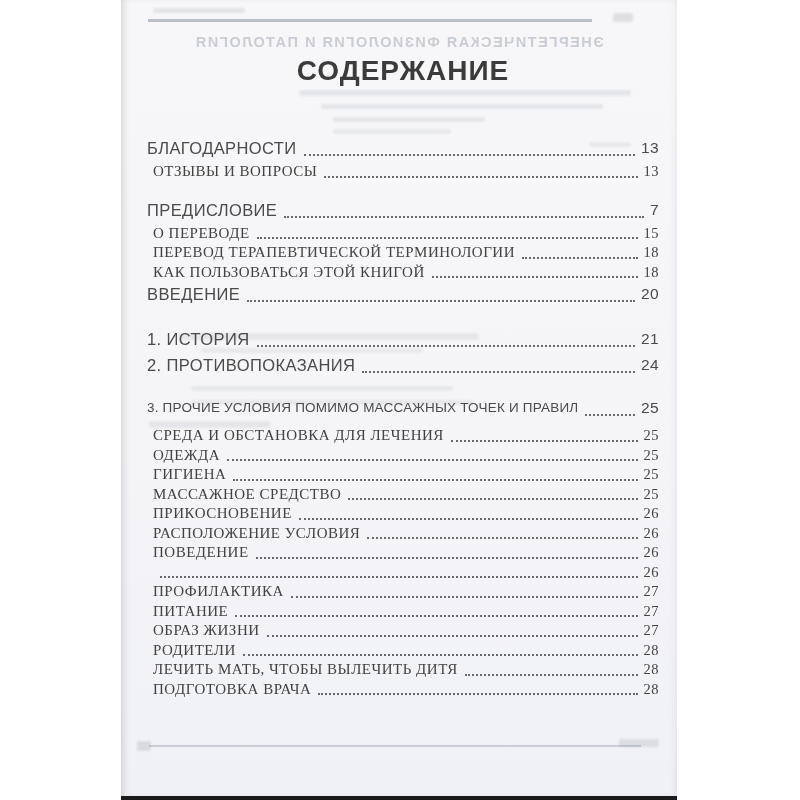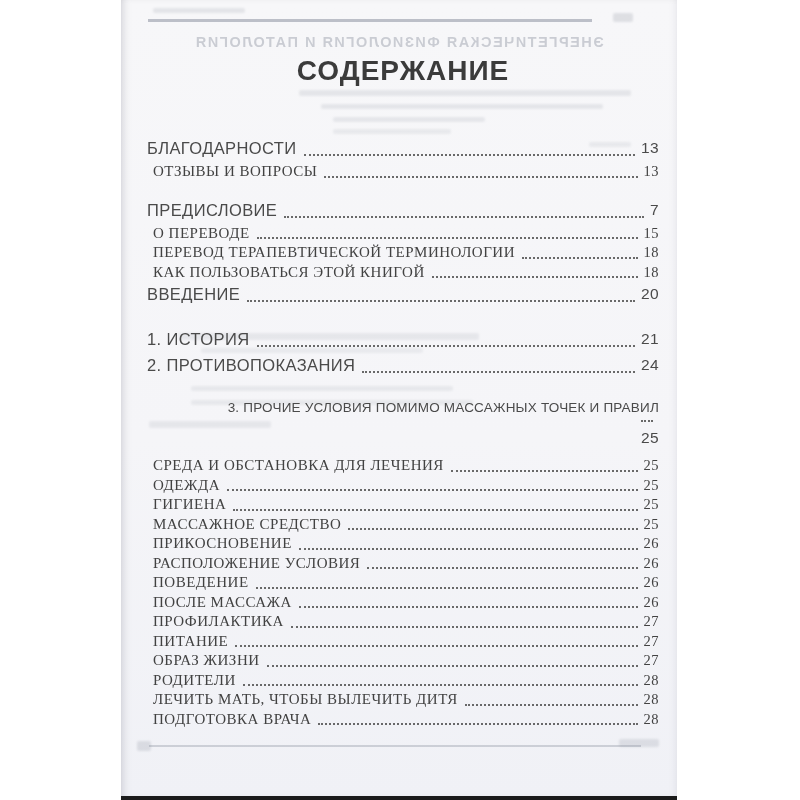--- a/index.html
+++ b/index.html
@@ -95,21 +95,21 @@
   .row.sub {
     font-family: "Liberation Serif", serif;
     font-size: 15px;
     line-height: 19.5px;
     letter-spacing: .5px;
     color: #424242;
     margin-left: 6px;
   }
   .row.sub .pagenum { font-size: 14.5px; }
   .section-6 > .row.main .label { font-size: 13.5px; letter-spacing: .2px; }
-  .section-6 > .row.main { margin-bottom: 6px; flex-direction: column; }
+  .section-6 > .row.main { margin-bottom: 6px; }
 </style>
 </head>
 <body>
 
 <div class="book-page">
 
   <div class="ghost ghost-bar ghost-smudge-a"></div>
   <div class="ghost ghost-rule-top"></div>
   <div class="ghost ghost-bar ghost-smudge-b"></div>
   <div class="ghost ghost-head">ЭНЕРГЕТИЧЕСКАЯ ФИЗИОЛОГИЯ И ПАТОЛОГИЯ</div>
@@ -220,21 +220,20 @@
             <span class="label">РАСПОЛОЖЕНИЕ УСЛОВИЯ</span>
             <span class="dots"></span>
             <span class="pagenum">26</span>
           </div>
           <div class="row sub">
             <span class="label">ПОВЕДЕНИЕ</span>
             <span class="dots"></span>
             <span class="pagenum">26</span>
           </div>
           <div class="row sub">
-            <span class="label">ПОСЛЕ МАССАЖА</span>
             <span class="dots"></span>
             <span class="pagenum">26</span>
           </div>
           <div class="row sub">
             <span class="label">ПРОФИЛАКТИКА</span>
             <span class="dots"></span>
             <span class="pagenum">27</span>
           </div>
           <div class="row sub">
             <span class="label">ПИТАНИЕ</span>

